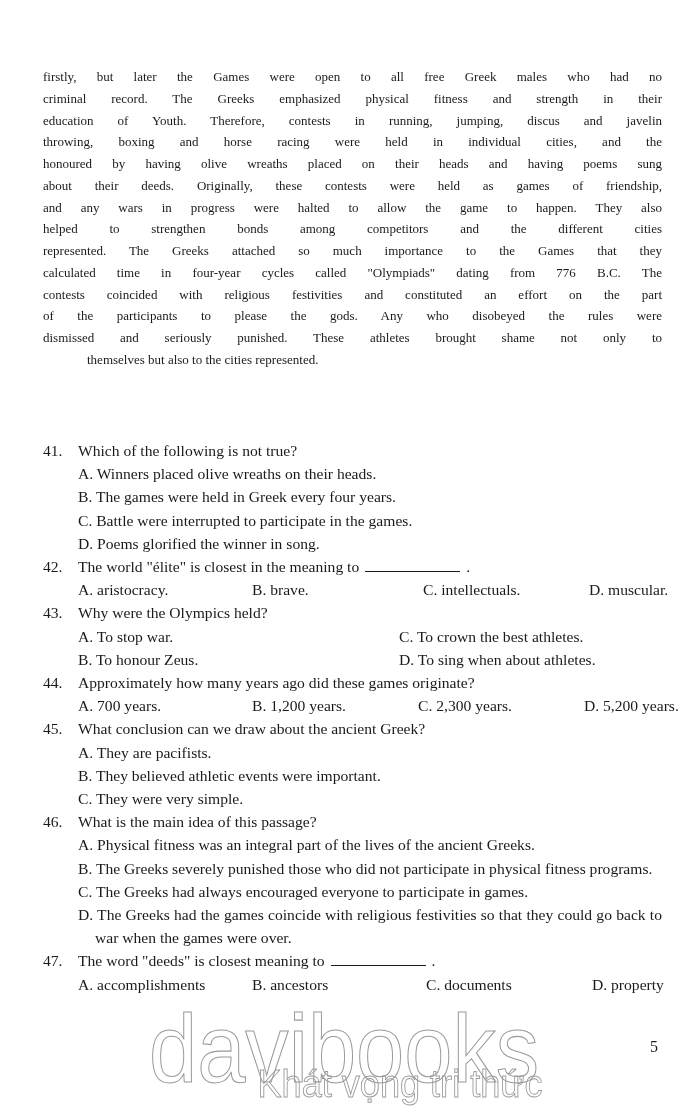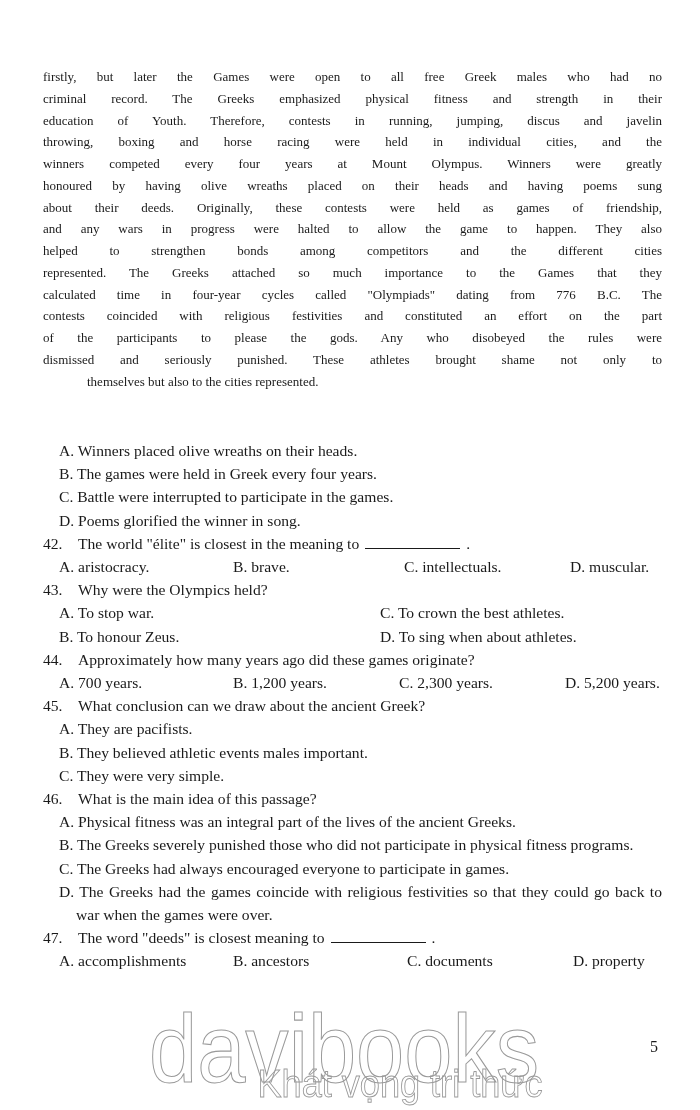--- a/index.html
+++ b/index.html
@@ -12,55 +12,58 @@
     position: absolute; left: 43px; top: 66px; width: 619px;
     font-size: 13px; line-height: 21.75px; text-align: justify;
   }
   .passage .line { display: block; text-align: justify; text-align-last: justify; white-space: nowrap; height: 21.75px; }
   .passage .line.last { text-align-last: left; margin-left: 44px; }
   .questions { position: absolute; left: 43px; top: 439px; width: 619px; font-size: 15.6px; line-height: 23.2px; }
   .q { position: relative; }
   .q-stem { display: flex; }
   .q-num { width: 35px; flex: none; }
   .q-text { flex: 1; }
-  .opts { margin-left: 16px; }
+  .opts { margin-left: 35px; }
   .opt { display: block; }
   .opt-row { display: flex; gap: 24px; }
   .opt-row .opt { flex: none; }
   .wrap-opt { padding-left: 17px; text-indent: -17px; text-align: justify; }
   .blank { display: inline-block; width: 95px; border-bottom: 1.5px solid #1a1a1a; height: 12px; margin: 0 6px 0 6px; vertical-align: baseline; }
   .page-num { position: absolute; left: 650px; top: 1038px; font-size: 16px; }
   .watermark { position: absolute; left: 0; top: 0; width: 700px; height: 1110px; pointer-events: none; }
 </style>
 </head>
 <body>
 
 <div class="page">
 
   <div class="passage">
     <span class="line">firstly, but later the Games were open to all free Greek males who had no</span>
     <span class="line">criminal record. The Greeks emphasized physical fitness and strength in their</span>
     <span class="line">education of Youth. Therefore, contests in running, jumping, discus and javelin</span>
     <span class="line">throwing, boxing and horse racing were held in individual cities, and the</span>
-    <span class="line">winners competed every four years at Mount Olympus. Winners were greatly</span>
     <span class="line">honoured by having olive wreaths placed on their heads and having poems sung</span>
     <span class="line">about their deeds. Originally, these contests were held as games of friendship,</span>
     <span class="line">and any wars in progress were halted to allow the game to happen. They also</span>
     <span class="line">helped to strengthen bonds among competitors and the different cities</span>
     <span class="line">represented. The Greeks attached so much importance to the Games that they</span>
     <span class="line">calculated time in four-year cycles called "Olympiads" dating from 776 B.C. The</span>
     <span class="line">contests coincided with religious festivities and constituted an effort on the part</span>
     <span class="line">of the participants to please the gods. Any who disobeyed the rules were</span>
     <span class="line">dismissed and seriously punished. These athletes brought shame not only to</span>
     <span class="line last">themselves but also to the cities represented.</span>
   </div>
 
   <div class="questions">
 
     <div class="q">
+      <div class="q-stem">
+        <span class="q-num">41.</span>
+        <span class="q-text">Which of the following is not true?</span>
+      </div>
       <div class="opts">
         <span class="opt">A. Winners placed olive wreaths on their heads.</span>
         <span class="opt">B. The games were held in Greek every four years.</span>
         <span class="opt">C. Battle were interrupted to participate in the games.</span>
         <span class="opt">D. Poems glorified the winner in song.</span>
       </div>
     </div>
 
     <div class="q">
       <div class="q-stem">
@@ -105,21 +108,21 @@
       </div>
     </div>
 
     <div class="q">
       <div class="q-stem">
         <span class="q-num">45.</span>
         <span class="q-text">What conclusion can we draw about the ancient Greek?</span>
       </div>
       <div class="opts">
         <span class="opt">A. They are pacifists.</span>
-        <span class="opt">B. They believed athletic events males important.</span>
+        <span class="opt">B. They believed athletic events were important.</span>
         <span class="opt">C. They were very simple.</span>
       </div>
     </div>
 
     <div class="q">
       <div class="q-stem">
         <span class="q-num">46.</span>
         <span class="q-text">What is the main idea of this passage?</span>
       </div>
       <div class="opts">

